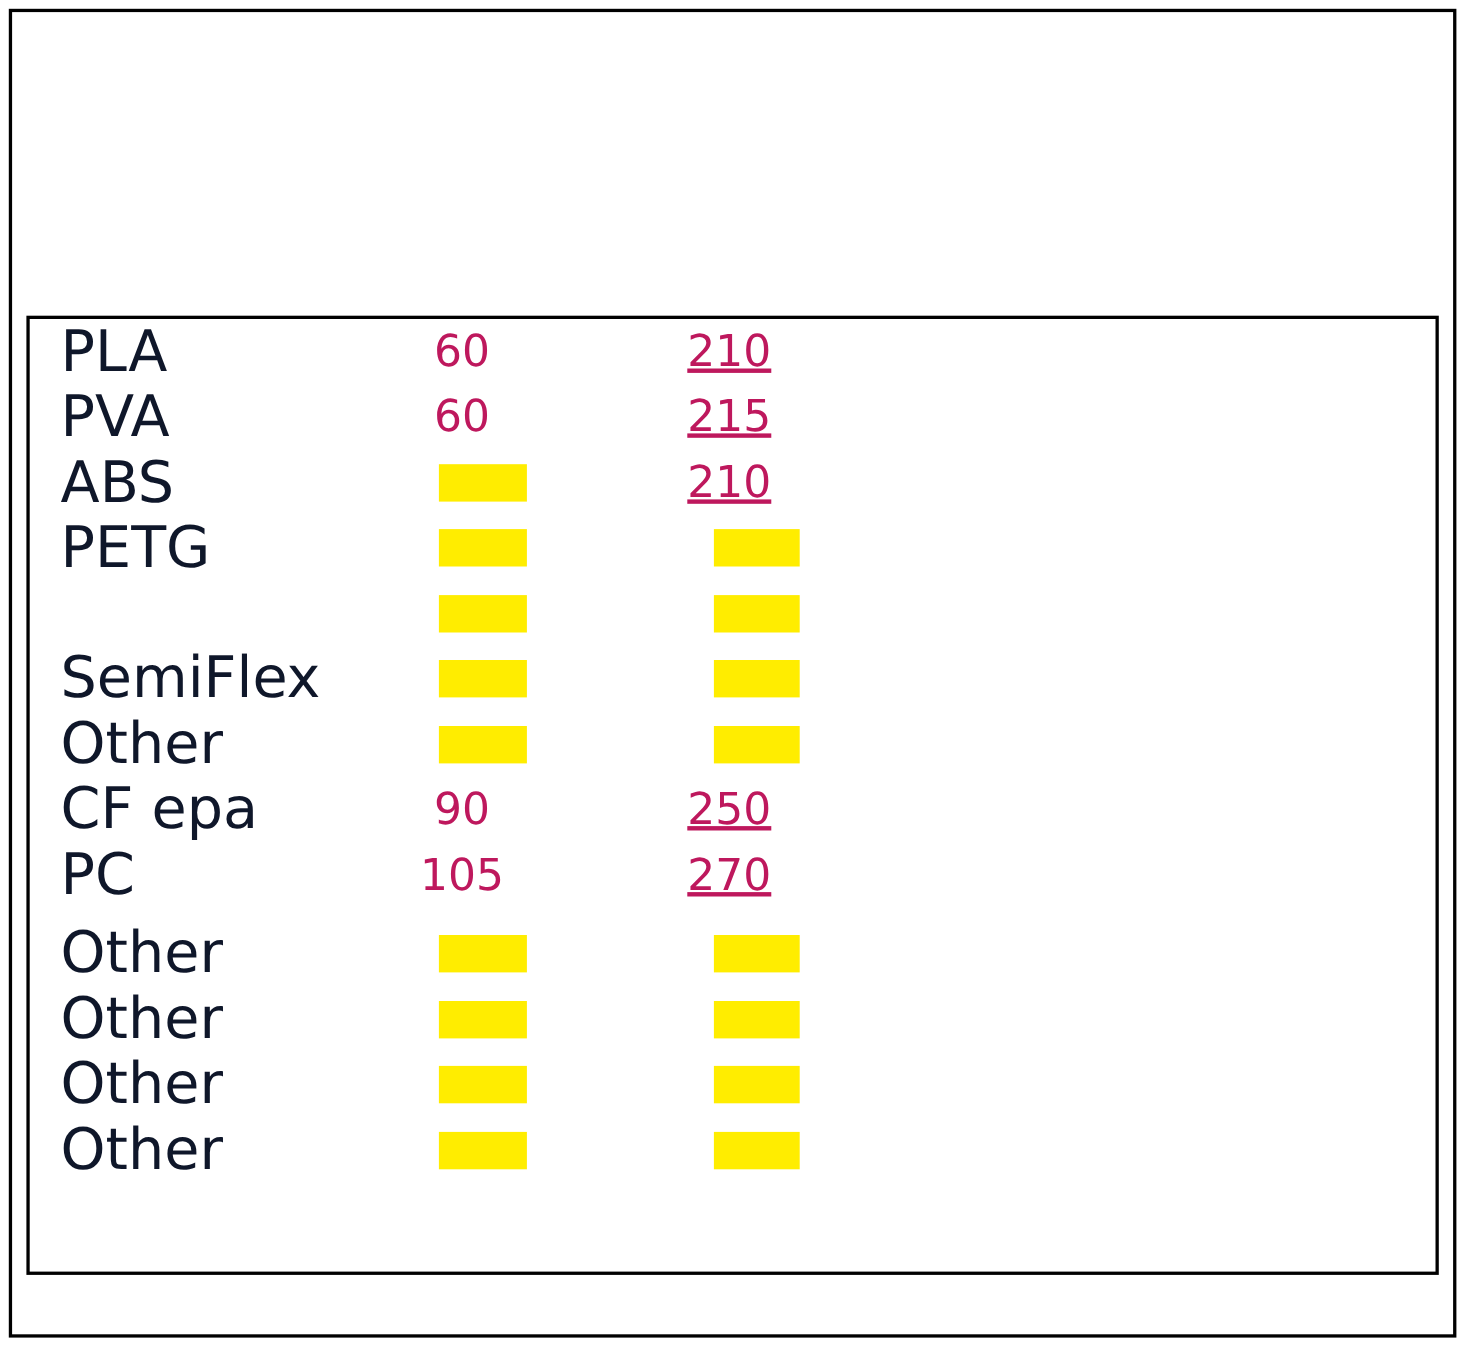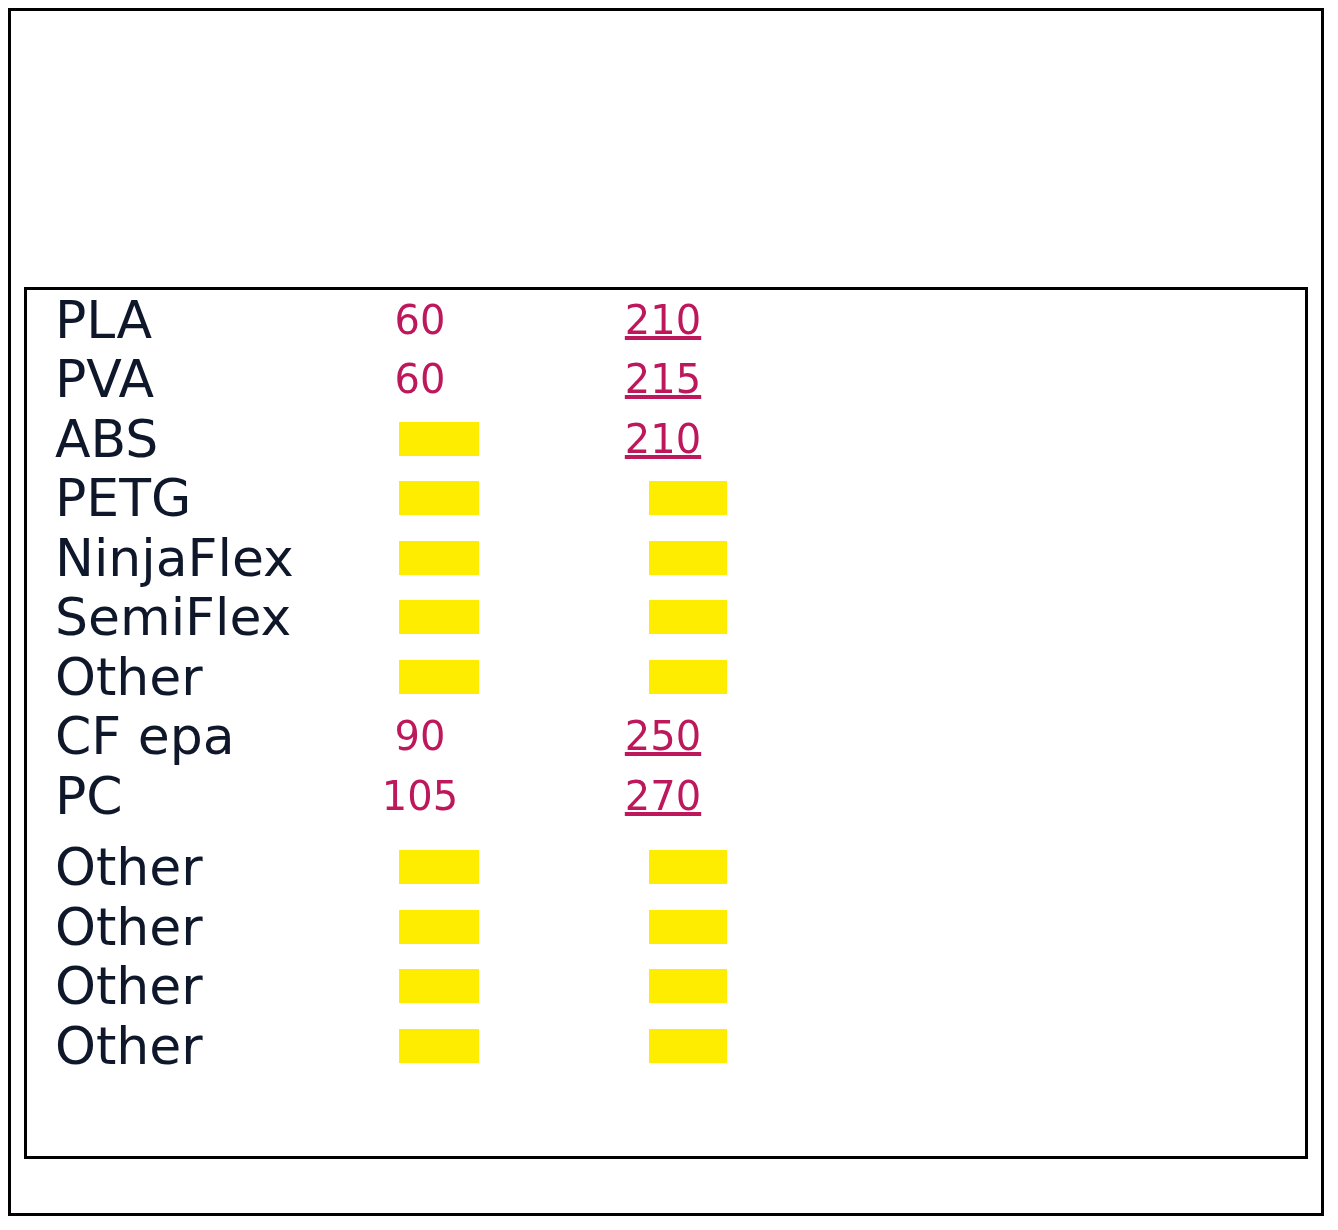--- a/index.html
+++ b/index.html
@@ -152,21 +152,20 @@
         <div class="cell-label">ABS</div>
         <div class="swatch bed" style="background: rgb(255, 237, 0);"></div>
         <div class="cell-value extruder">210</div>
       </div>
       <div class="row">
         <div class="cell-label">PETG</div>
         <div class="swatch bed" style="background: rgb(255, 237, 0);"></div>
         <div class="swatch extruder" style="background: rgb(255, 237, 0);"></div>
       </div>
       <div class="row">
-        <div class="cell-label">NinjaFlex</div>
         <div class="swatch bed" style="background: rgb(255, 237, 0);"></div>
         <div class="swatch extruder" style="background: rgb(255, 237, 0);"></div>
       </div>
       <div class="row">
         <div class="cell-label">SemiFlex</div>
         <div class="swatch bed" style="background: rgb(255, 237, 0);"></div>
         <div class="swatch extruder" style="background: rgb(255, 237, 0);"></div>
       </div>
       <div class="row">
         <div class="cell-label">Other</div>

